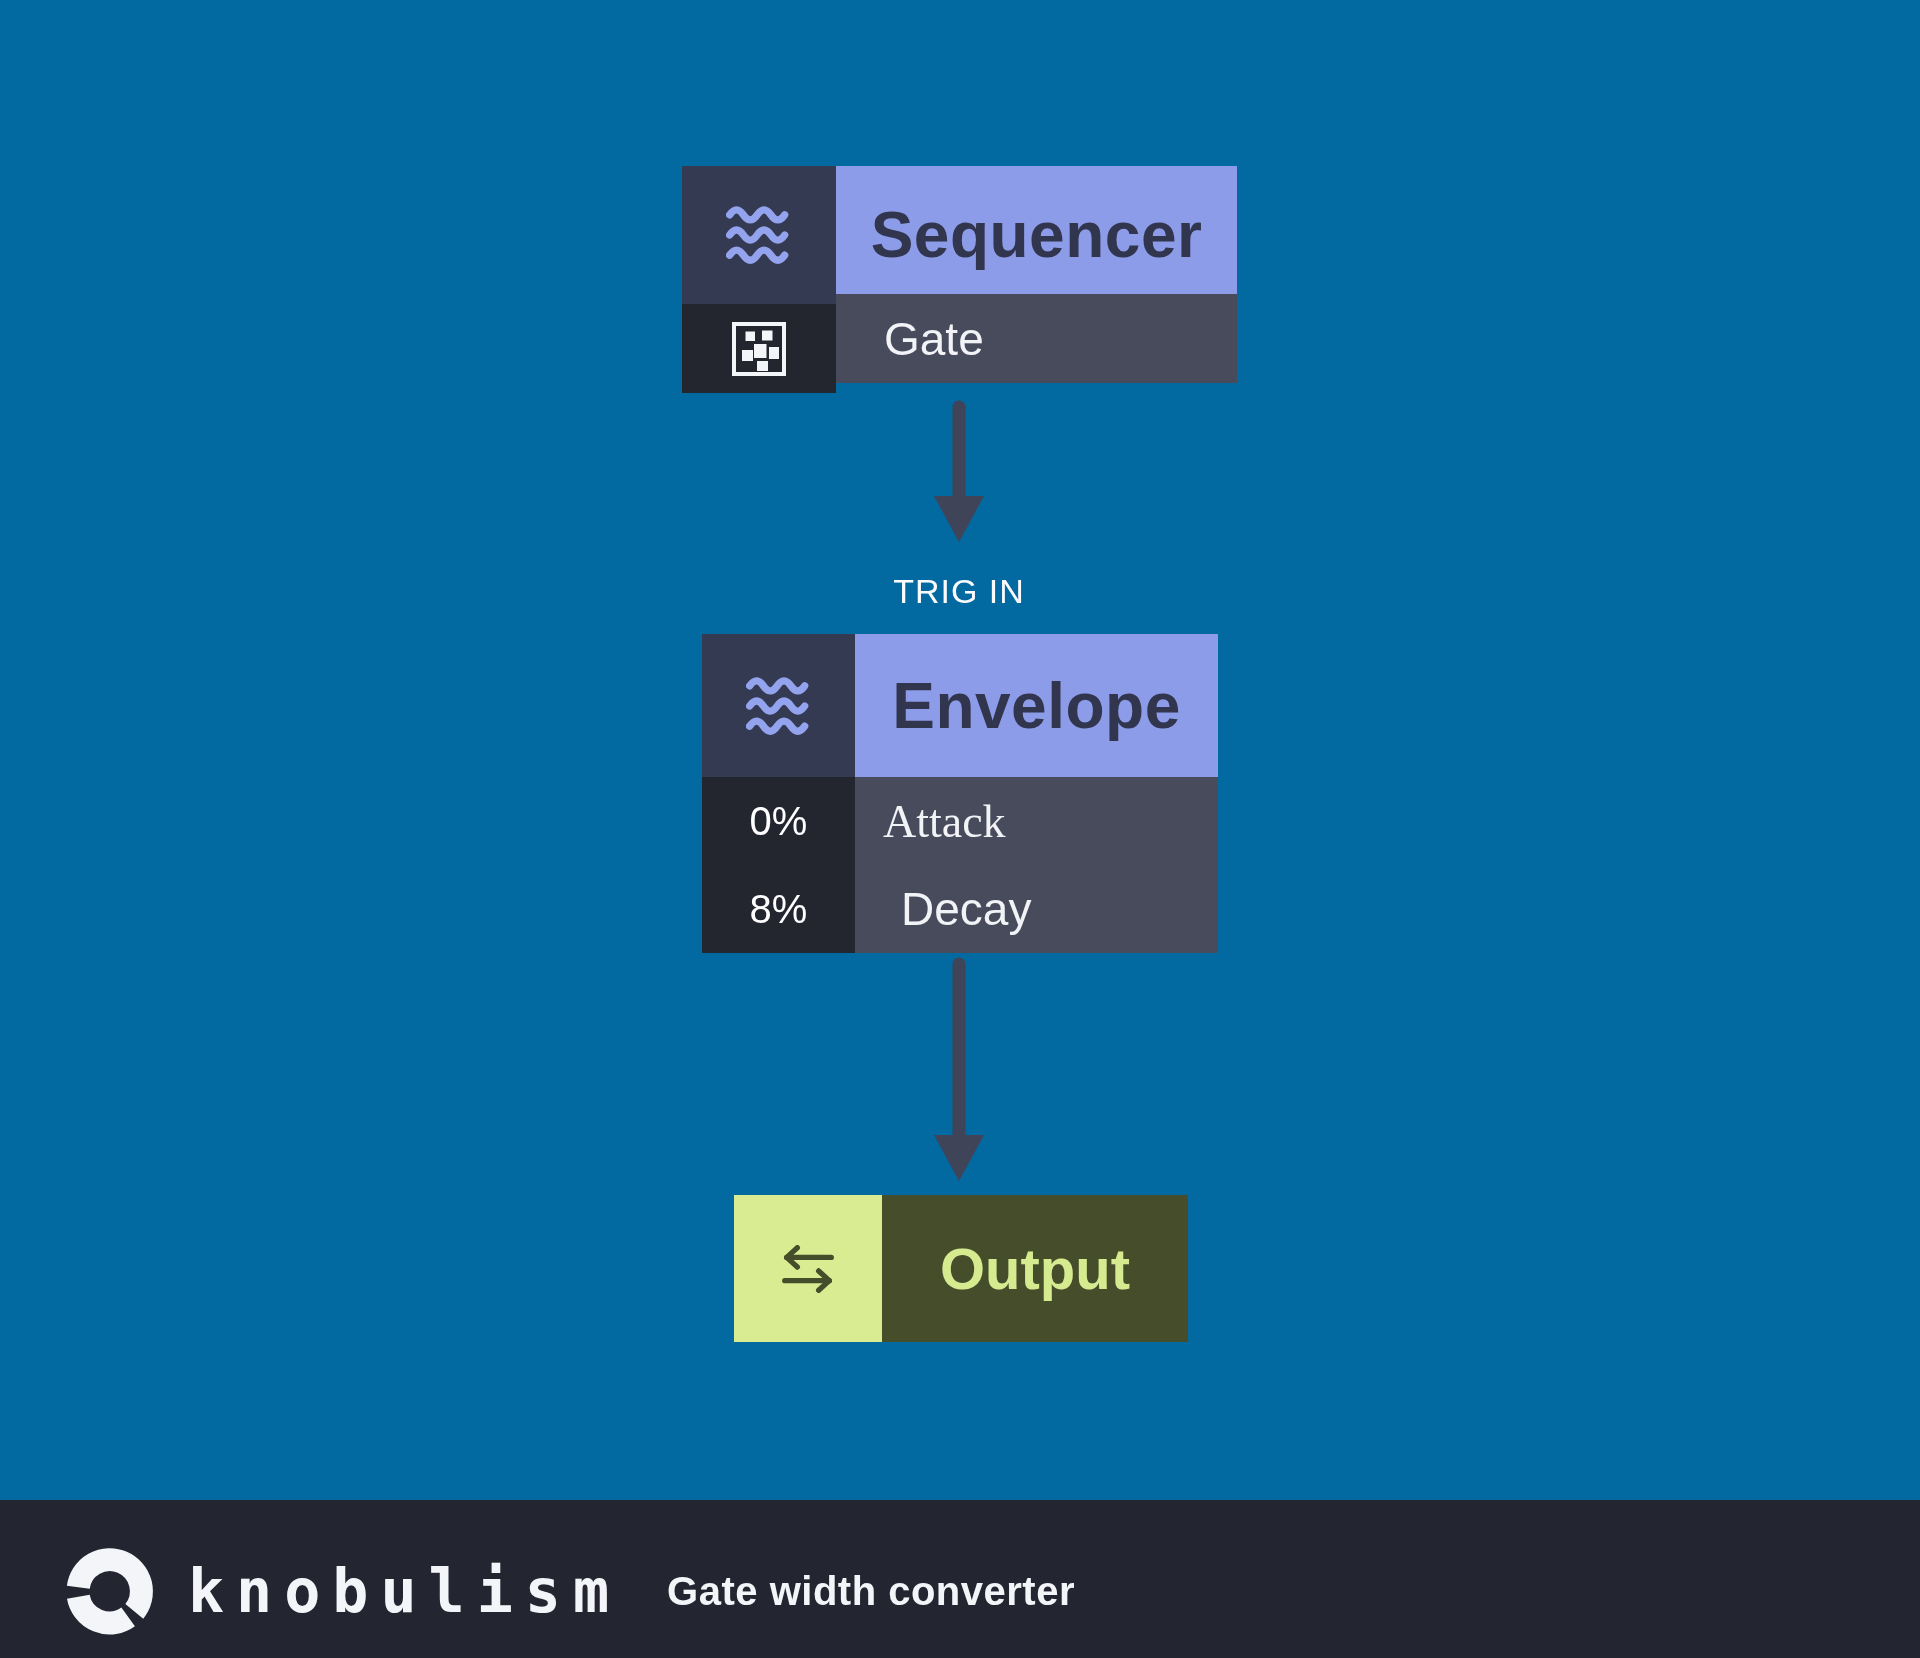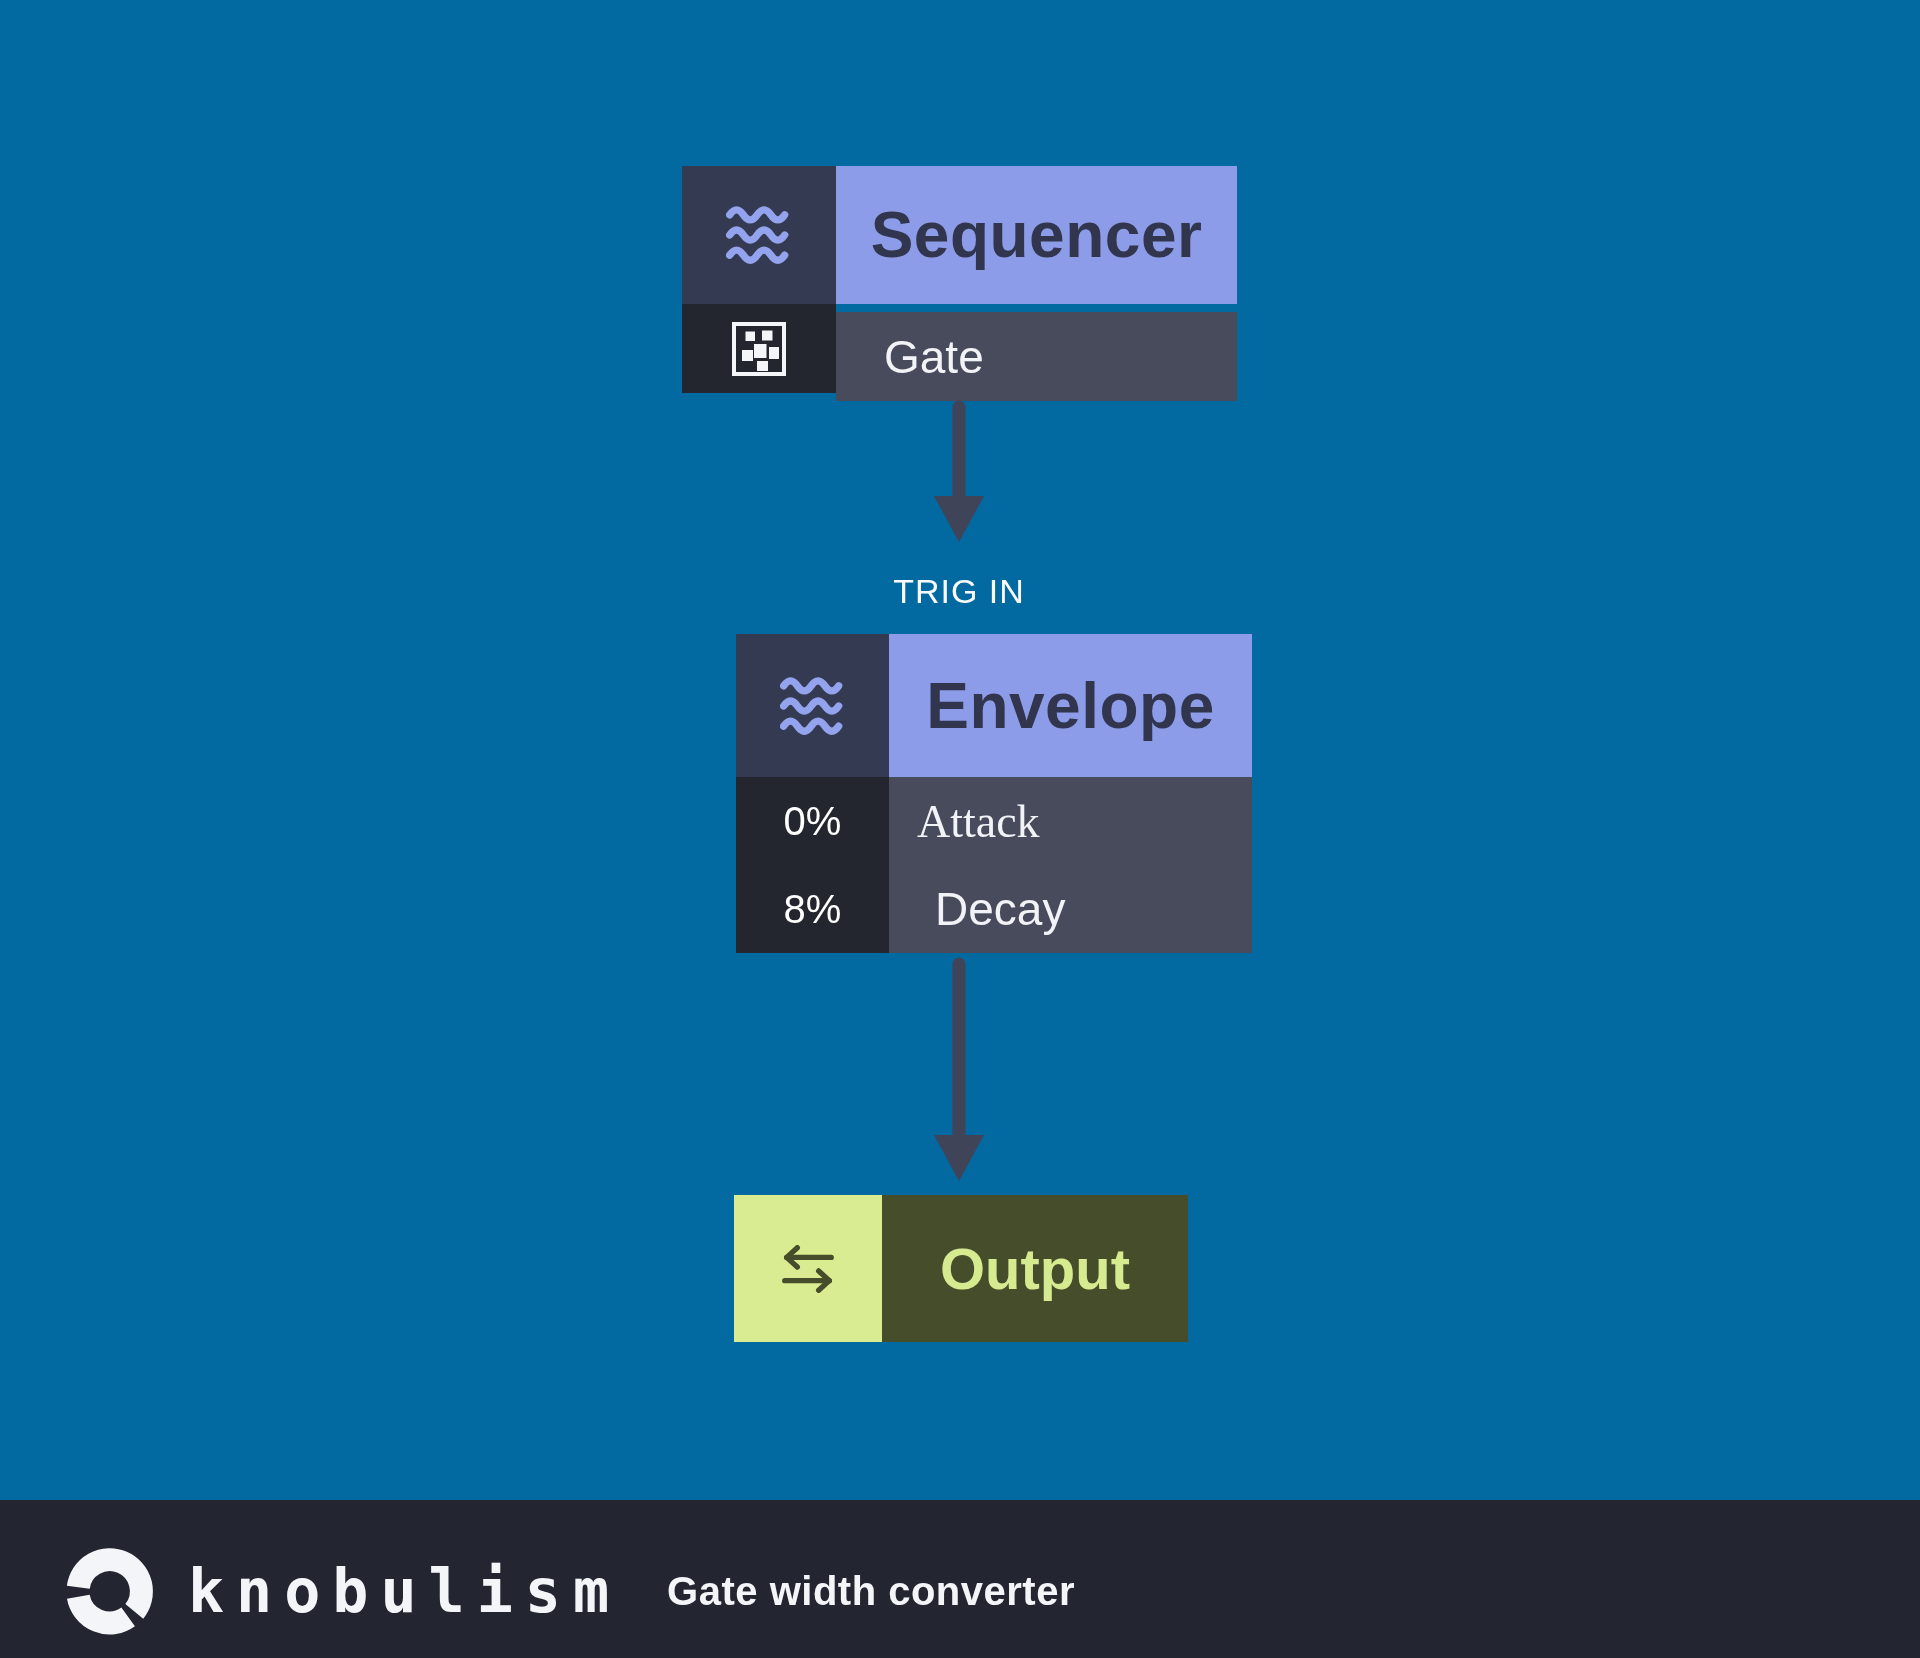--- a/index.html
+++ b/index.html
@@ -53,32 +53,32 @@
         <g fill="#f4f5f9">
           <rect x="14.5" y="10.5" width="9.5" height="9.5"></rect>
           <rect x="31" y="9.5" width="10.5" height="10"></rect>
           <rect x="11" y="29" width="11" height="11"></rect>
           <rect x="23" y="23" width="12.5" height="14"></rect>
           <rect x="38" y="26" width="10" height="12"></rect>
           <rect x="26" y="40" width="11" height="10"></rect>
         </g>
       </svg>
     </div>
-    <div class="cell row-cell" style="left:154px;top:146px;width:401px;height:89px;padding-left:48px;">
+    <div class="cell row-cell" style="left:154px;top:128px;width:401px;height:89px;padding-left:48px;">
       <span class="row-label">Gate</span>
     </div>
   </div>
 
   <svg class="abs" style="left:931px;top:399px;" width="56" height="146">
     <line x1="28" y1="8" x2="28" y2="99" stroke="#3f4459" stroke-width="13" stroke-linecap="round"></line>
     <polygon points="3,97 53,97 28,143" fill="#3f4459"></polygon>
   </svg>
   <div class="conn-label" style="left:959px;top:572px;">TRIG IN</div>
 
-  <div class="abs" style="left:736px;top:634px;width:460px;height:319px;">
+  <div class="abs" style="left:702px;top:634px;width:460px;height:319px;">
     <div class="cell icon-cell" style="left:0;top:0;width:153px;height:143px;">
       <svg width="66" height="60" viewBox="0 0 72 64">
         <g fill="none" stroke="#94a3ee" stroke-width="8" stroke-linecap="round">
           <path d="M4 10 q7.5,-11 15,0 t15,0 t15,0 t15,0"></path>
           <path d="M4 32 q7.5,-11 15,0 t15,0 t15,0 t15,0"></path>
           <path d="M4 54 q7.5,-11 15,0 t15,0 t15,0 t15,0"></path>
         </g>
       </svg>
     </div>
     <div class="cell header-cell" style="left:153px;top:0;width:363px;height:143px;">

